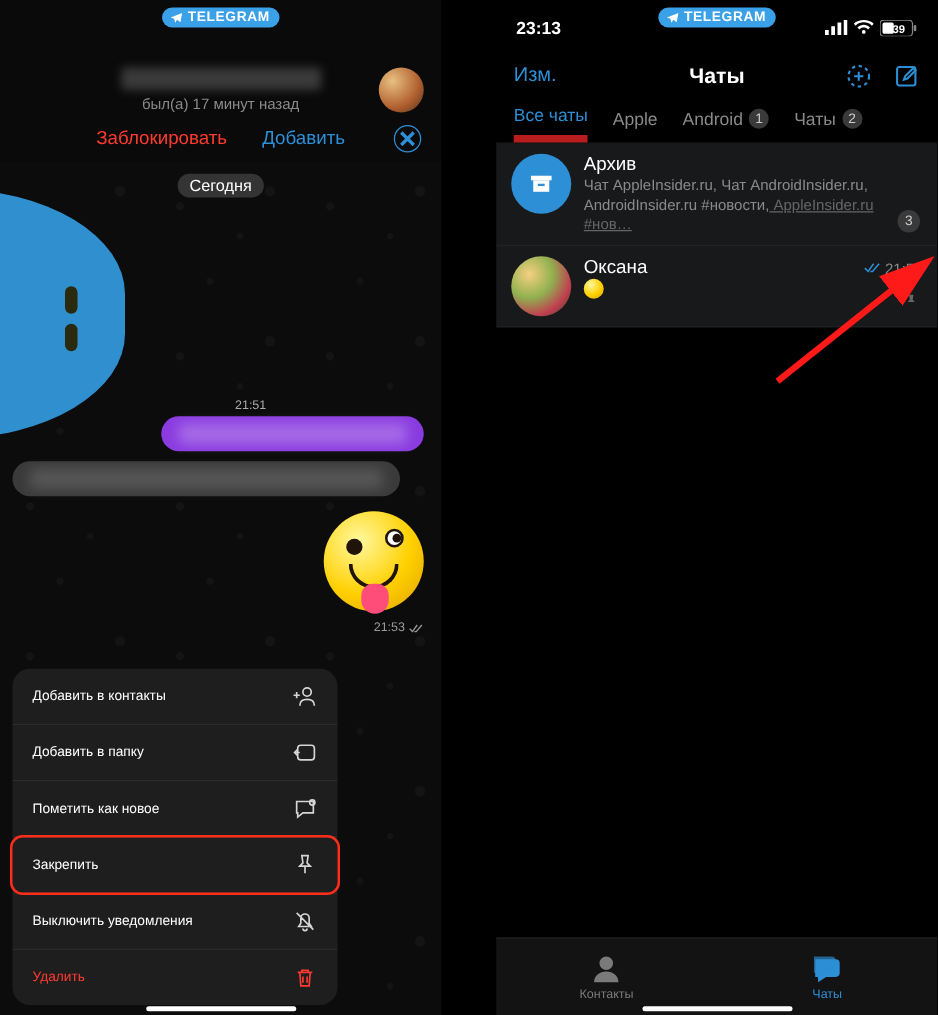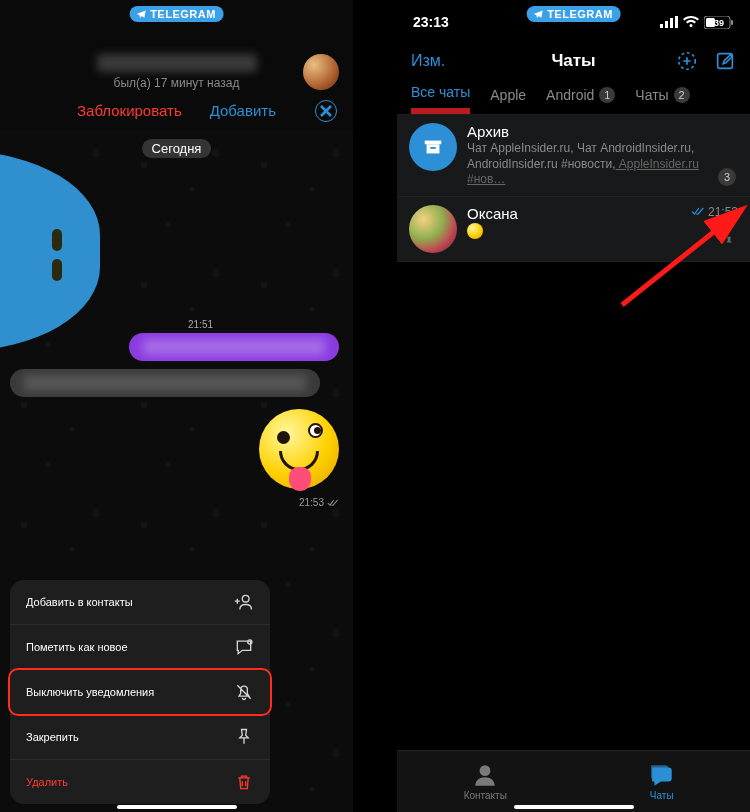--- a/index.html
+++ b/index.html
@@ -77,21 +77,21 @@
   .tabs-row .tab.active { color:#2d8fd6; border-bottom:6px solid #b91c1c; font-weight:500;}
   .tab-badge { background:#3a3a3a; color:#ccc; font-size:11px; min-width:16px; height:16px; border-radius:8px; display:inline-flex; align-items:center; justify-content:center; padding:0 4px;}
 
   .chat-list { background:#18191a; }
   .chat-row { display:flex; padding:8px 12px; gap:10px; border-bottom:1px solid rgba(255,255,255,.04); position:relative;}
   .chat-row .avatar { width:48px; height:48px; border-radius:50%; flex-shrink:0; }
   .archive-av { background:#2d8fd6; display:flex; align-items:center; justify-content:center; }
   .archive-av svg{width:22px;height:22px;fill:#fff;}
   .flower-av { background: radial-gradient(circle at 30% 30%, #f5d080, #90b050 40%, #c04050 70%, #304020);}
   .chat-row .content { flex:1; min-width:0; }
-  .chat-row .title-line { display:flex; justify-content:space-between; align-items:flex-start; font-size:15px;}
+  .chat-row .title-line { display:flex; justify-content:space-between; align-items:flex-end; font-size:15px;}
   .chat-row .subtitle { font-size:12px; color:#8a8a8a; line-height:1.3; margin-top:1px;}
   .chat-row .subtitle .grey{color:#666;text-decoration:underline;}
   .chat-row .time { font-size:12px; color:#8a8a8a; display:flex; align-items:center; gap:3px;}
   .chat-row .time svg{width:14px;height:9px;}
   .pin-small { position:absolute; right:14px; bottom:8px; }
   .pin-small svg{width:14px;height:14px;fill:#666;}
   .row-badge { background:#3a3a3a; color:#ccc; font-size:11px; min-width:18px; height:18px; border-radius:9px; display:inline-flex; align-items:center; justify-content:center; position:absolute; right:14px; bottom:10px;}
 
   .face-emoji-small{display:inline-block;width:16px;height:16px;border-radius:50%;background:radial-gradient(circle at 35% 30%,#fff89e,#ffd000 55%,#e0a000);position:relative;vertical-align:middle;}
 
@@ -159,36 +159,43 @@
 
     <div class="context-menu">
       <div class="item">
         <span>Добавить в контакты</span>
         <svg viewBox="0 0 24 24">
             <circle cx="14" cy="8" r="4"></circle>
             <path d="M7 21c0-4 3-6 7-6s7 2 7 6M4 8v6M1 11h6"></path>
           </svg>
       </div>
       <div class="item">
+        <span>Добавить в папку</span>
+        <svg viewBox="0 0 24 24">
+            <rect x="5" y="5" width="16" height="14" rx="3"></rect>
+            <path d="M2 12h5M5 9l-3 3 3 3"></path>
+          </svg>
+      </div>
+      <div class="item">
         <span>Пометить как новое</span>
         <svg viewBox="0 0 24 24">
             <path d="M4 5h16v11H10l-5 4v-4H4z"></path>
             <circle cx="19" cy="6" r="2.5"></circle>
           </svg>
       </div>
       <div class="item">
+        <span>Закрепить</span>
+        <svg viewBox="0 0 24 24">
+            <path d="M9 3h6l-1 7 3 3H7l3-3zM12 13v7"></path>
+          </svg>
+      </div>
+      <div class="item">
         <span>Выключить уведомления</span>
         <svg viewBox="0 0 24 24">
             <path d="M6 17h12l-2-3V9a4 4 0 0 0-8 0v5zM10 19a2 2 0 0 0 4 0M4 4l16 16"></path>
-          </svg>
-      </div>
-      <div class="item">
-        <span>Закрепить</span>
-        <svg viewBox="0 0 24 24">
-            <path d="M9 3h6l-1 7 3 3H7l3-3zM12 13v7"></path>
           </svg>
       </div>
       <div class="item">
         <span>Удалить</span>
         <svg viewBox="0 0 24 24">
             <path d="M5 7h14M9 7V5h6v2M7 7l1 13h8l1-13M10 11v6M14 11v6"></path>
           </svg>
       </div>
     </div>
     <div class="highlight-red"></div>

